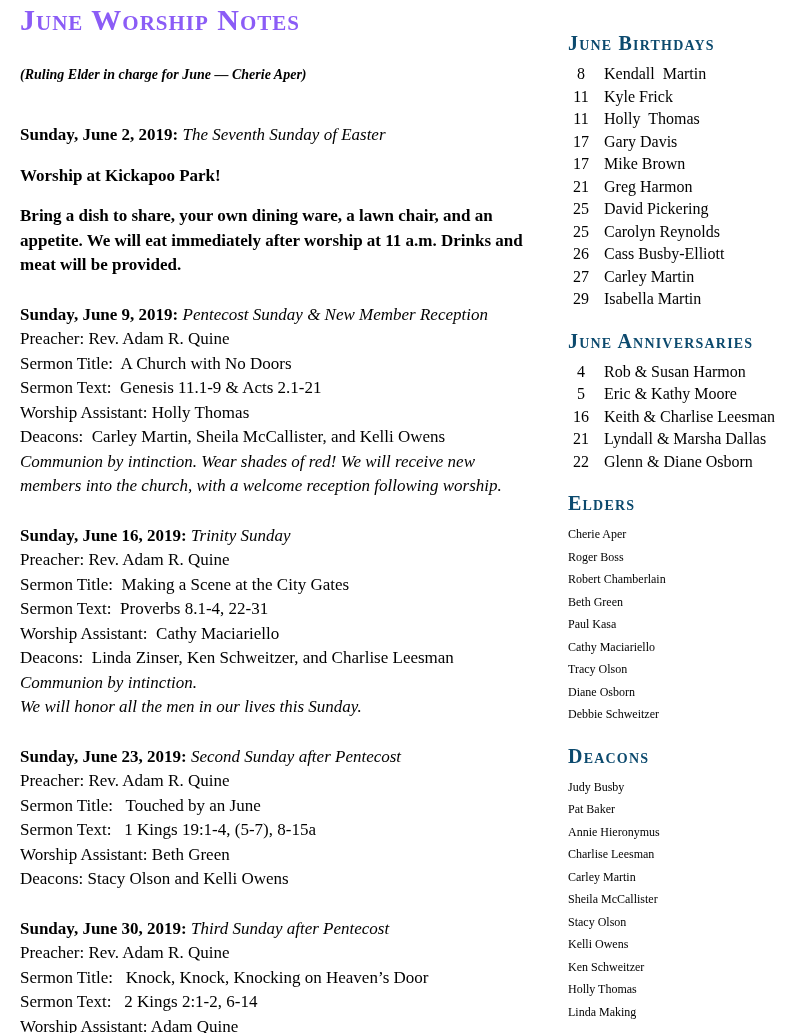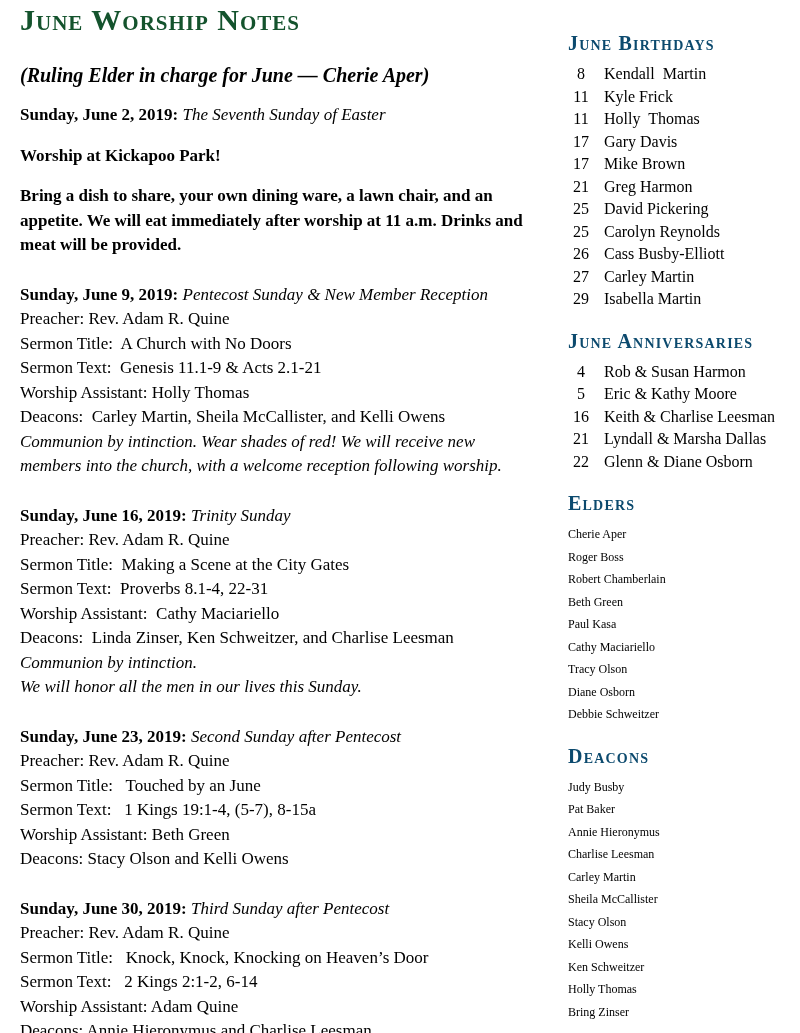--- a/index.html
+++ b/index.html
@@ -13,27 +13,27 @@
 
   
   .col-left { width: 520px; flex-shrink: 0; }
   .main-title {
     font-family: "Liberation Serif", serif;
     font-variant: small-caps;
     font-weight: bold;
     font-size: 30px;
     line-height: 32px;
     letter-spacing: 1px;
-    color: #14532d;
+    color: #8b5cf6;
     margin: 0 0 27px 0;
   }
   .ruling-elder {
     font-weight: bold; font-style: italic;
-    font-size: 20px; line-height: 24px;
-    margin-bottom: 16px;
+    font-size: 14px; line-height: 24px;
+    margin-bottom: 36px;
     white-space: pre-wrap;
   }
   .service { margin-bottom: 25px; }
   .line {
     font-size: 17px;
     line-height: 24.5px;
     white-space: pre-wrap;
   }
   .line.bold { font-weight: bold; margin-top: 16px; }
   .line.note { font-style: italic; }
@@ -207,17 +207,17 @@
       <p class="nline">Judy Busby</p>
       <p class="nline">Pat Baker</p>
       <p class="nline">Annie Hieronymus</p>
       <p class="nline">Charlise Leesman</p>
       <p class="nline">Carley Martin</p>
       <p class="nline">Sheila McCallister</p>
       <p class="nline">Stacy Olson</p>
       <p class="nline">Kelli Owens</p>
       <p class="nline">Ken Schweitzer</p>
       <p class="nline">Holly Thomas</p>
-      <p class="nline">Bring Zinser</p>
+      <p class="nline">Linda Making</p>
     </section>
 
   </div>
 </div>
 
 </body></html>

